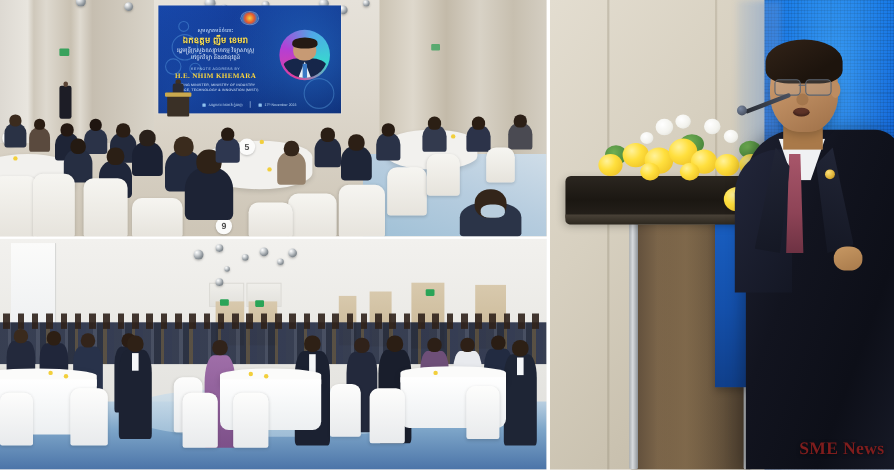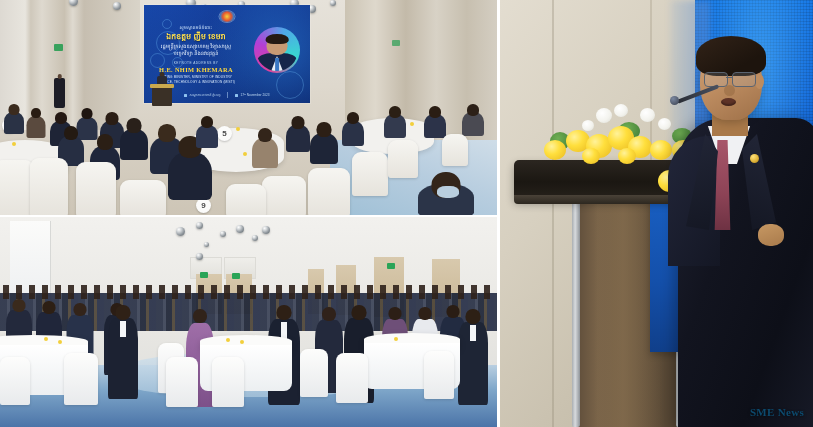--- a/index.html
+++ b/index.html
@@ -193,21 +193,21 @@
     background:radial-gradient(circle at 35% 30%,#ffe27a 0%,#e0b43a 55%,#a97f16 100%);}
   #sp-arm{position:absolute;left:272px;top:170px;width:46px;height:140px;
     background:linear-gradient(200deg,#1b1e2d 0%,#0f111b 100%);border-radius:18px 10px 0 0;}
   #sp-hand{position:absolute;left:258px;top:224px;width:26px;height:22px;border-radius:45%;
     background:linear-gradient(160deg,#c79863 0%,#a87a4b 100%);}
   #sp-mic{position:absolute;left:176px;top:92px;width:44px;height:4px;
     background:linear-gradient(90deg,#2a2e36 0%,#4a5160 100%);border-radius:2px;transform:rotate(-21deg);}
   #sp-mic-head{position:absolute;left:170px;top:96px;width:9px;height:9px;border-radius:50%;
     background:radial-gradient(circle at 35% 30%,#7b88a0 0%,#39404e 100%);}
   
-  #watermark{position:absolute;right:9px;bottom:9px;color:#0c4a6e;font-weight:bold;font-size:11px;
+  #watermark{position:absolute;right:9px;bottom:9px;color:#7f1d1d;font-weight:bold;font-size:16px;
     font-family:"Liberation Serif",serif;letter-spacing:.3px;
     text-shadow:0 1px 3px rgba(0,0,0,.55);}
   
   #div-v{position:absolute;left:497px;top:0;width:3px;height:427px;background:#ffffff;}
   #div-h{position:absolute;left:0;top:215px;width:497px;height:2px;background:#ffffff;}
 </style>
 </head>
 <body>
 
 <div class="collage">

